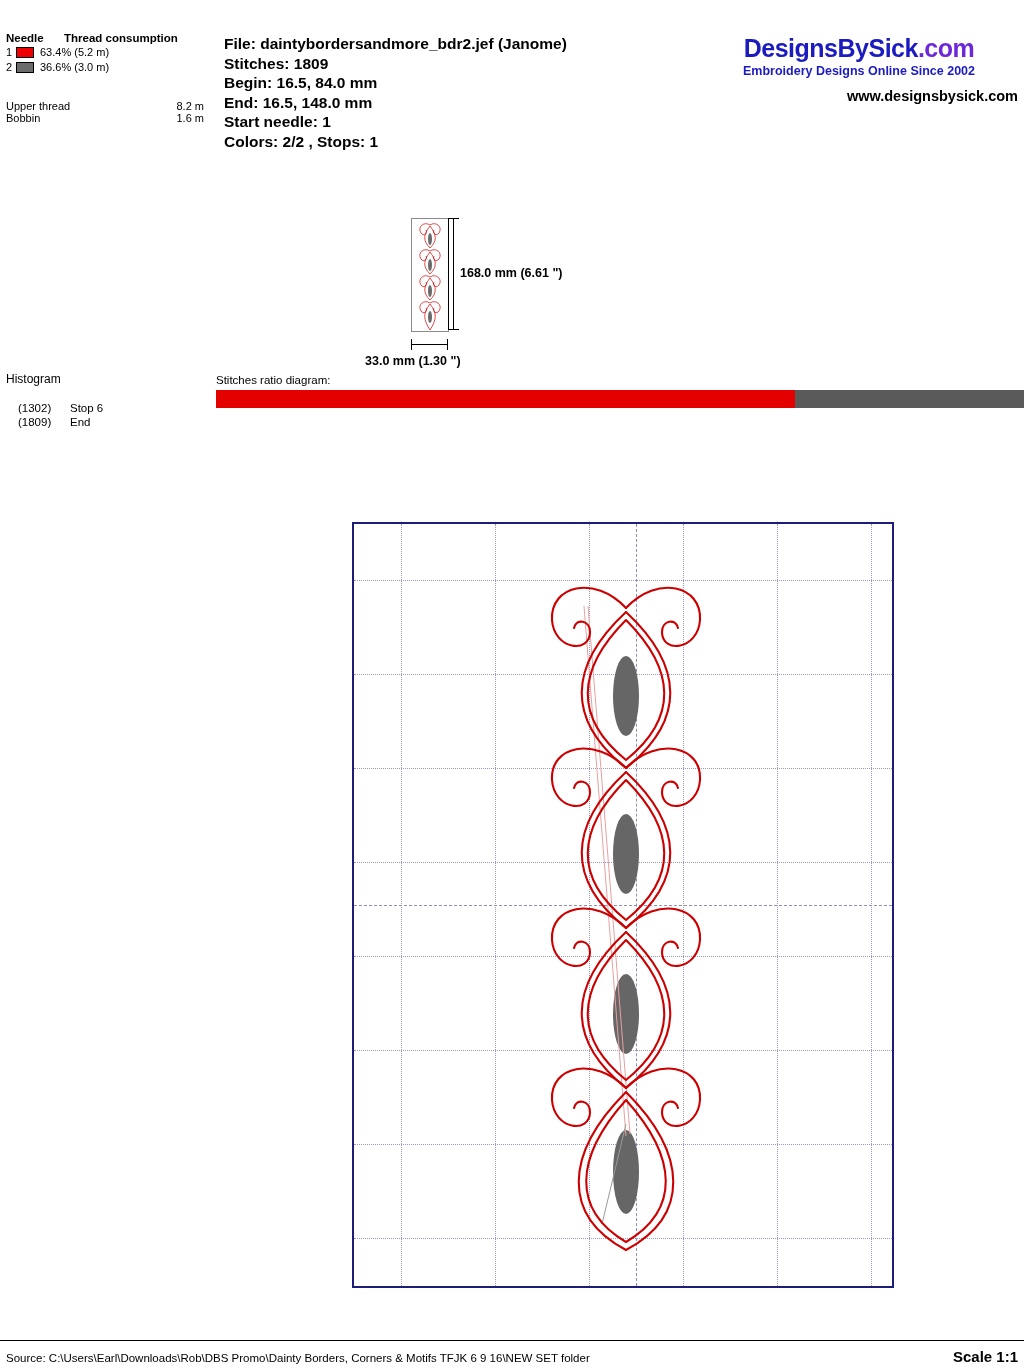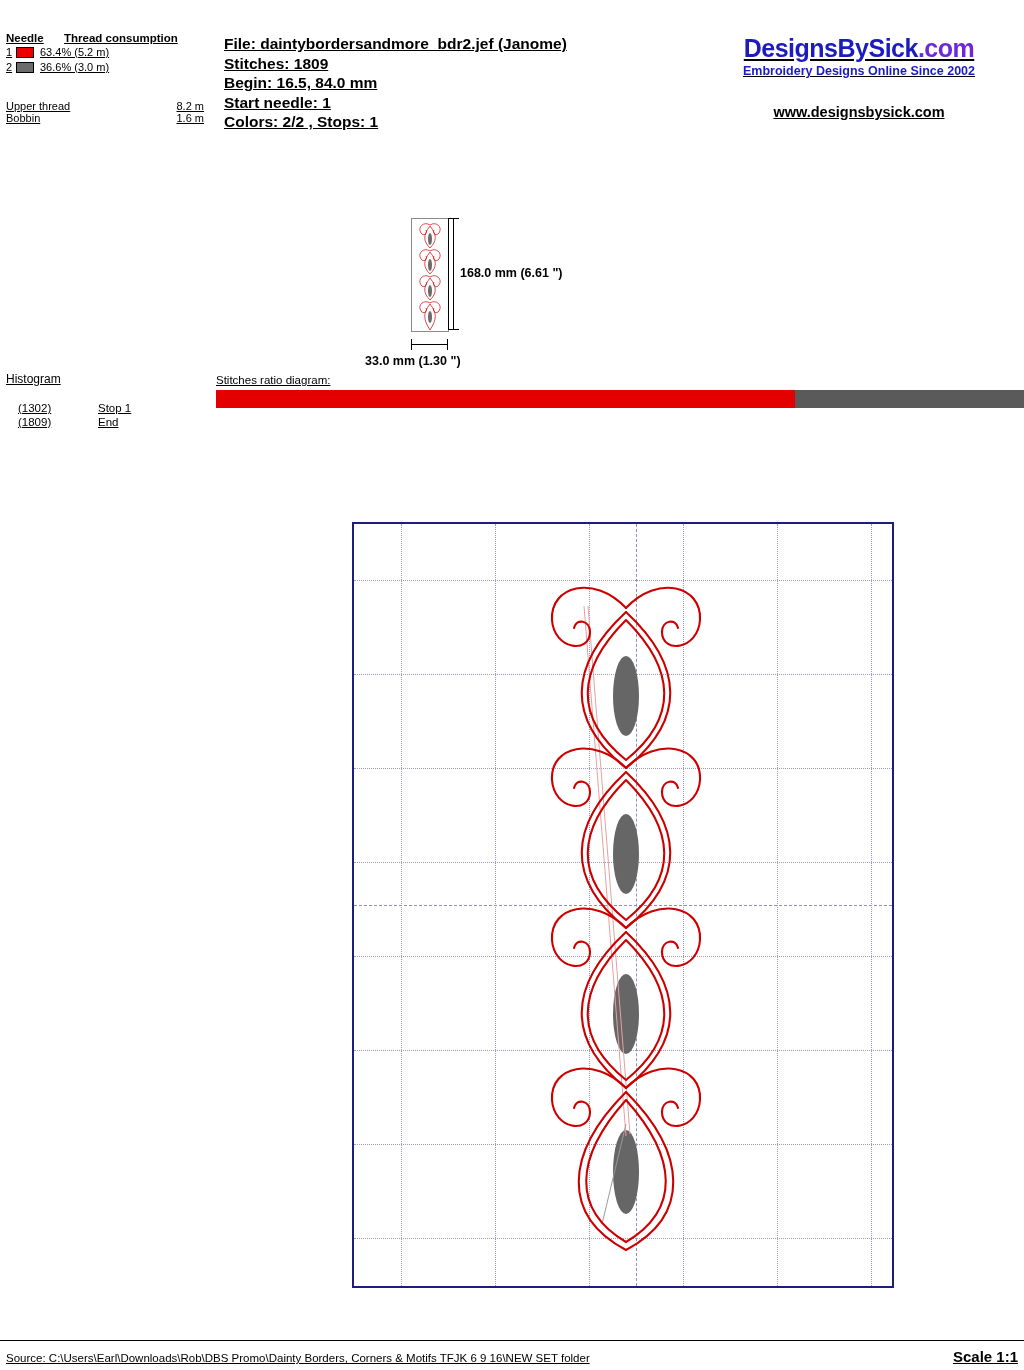--- a/index.html
+++ b/index.html
@@ -8,21 +8,21 @@
     background: #ffffff;
   }
   body {
     width: 1024px;
     height: 1370px;
     position: relative;
     font-family: "Liberation Sans", sans-serif;
     color: #000000;
     overflow: hidden;
   }
-  .abs { position: absolute; text-decoration: underline; }
+  .abs { position: absolute; }
 
   
   #needle-table {
     left: 6px; top: 32px; width: 210px;
     font-size: 11px;
   }
   #needle-table .hdr {
     font-weight: bold;
     font-size: 11.5px;
     display: flex;
@@ -78,24 +78,25 @@
     white-space: nowrap;
   }
   #logo-wordmark .dot { color: #6d28d9; }
   #logo-tagline {
     font-size: 12.5px;
     font-weight: bold;
     color: #1b1bc0;
     margin-top: 1px;
   }
   #site-url {
-    margin-top: 26px;
+    margin-top: 10px;
     font-size: 14.5px;
     font-weight: bold;
     color: #000;
+    text-align: right;
   }
 
   
   #preview-wrap { left: 360px; top: 214px; width: 240px; height: 160px; }
   #preview-box {
     position: absolute;
     left: 51px; top: 4px;
     width: 36px; height: 112px;
     border: 1px solid #8a8a8a;
     background: #fff;
@@ -121,21 +122,21 @@
   
   #histogram-title {
     left: 6px; top: 372px;
     font-size: 12px;
   }
   #histogram-list {
     left: 18px; top: 402px;
     font-size: 11.5px;
     line-height: 13.5px;
   }
-  #histogram-list .hrow { display: flex; gap: 28px; }
+  #histogram-list .hrow { display: flex; }
   #histogram-list .hrow .num { width: 52px; }
   #ratio-title {
     left: 216px; top: 374px;
     font-size: 11.5px;
   }
   #ratio-bar {
     left: 216px; top: 390px;
     width: 808px; height: 18px;
     background: #5a5a5a;
   }
@@ -223,20 +224,21 @@
   <div class="line">
     <span class="lbl">Bobbin</span>
     <span class="val">1.6 m</span>
   </div>
 </div>
 
 <div id="file-info" class="abs">
   <div>File: daintybordersandmore_bdr2.jef  (Janome)</div>
   <div>Stitches: 1809</div>
   <div>Begin: 16.5, 84.0 mm</div>
+  <div>End: 16.5, 148.0 mm</div>
   <div>Start needle: 1</div>
   <div>Colors: 2/2 , Stops: 1</div>
 </div>
 
 <div id="logo-block" class="abs">
   <div id="logo-wordmark">
     <span>DesignsBySick</span><span class="dot">.com</span>
   </div>
   <div id="logo-tagline">Embroidery Designs Online Since 2002</div>
   <div id="site-url">www.designsbysick.com</div>
@@ -286,21 +288,21 @@
   <div class="dimline" style="left:51px; top:130px; width:37px; height:1px;"></div>
   <div class="dimline" style="left:51px; top:125px; width:1px; height:11px;"></div>
   <div class="dimline" style="left:87px; top:125px; width:1px; height:11px;"></div>
   <div id="dim-h-label">33.0 mm (1.30 ")</div>
 </div>
 
 <div id="histogram-title" class="abs">Histogram</div>
 <div id="histogram-list" class="abs">
   <div class="hrow">
     <span class="num">(1302)</span>
-    <span>Stop 1</span>
+    <span>Stop 6</span>
   </div>
   <div class="hrow">
     <span class="num">(1809)</span>
     <span>End</span>
   </div>
 </div>
 
 <div id="ratio-title" class="abs">Stitches ratio diagram:</div>
 <div id="ratio-bar" class="abs" style="background: rgb(90, 90, 90);">
   <div class="fill" id="ratio-fill" style="width: 71.6%; background: rgb(229, 0, 0);"></div>

